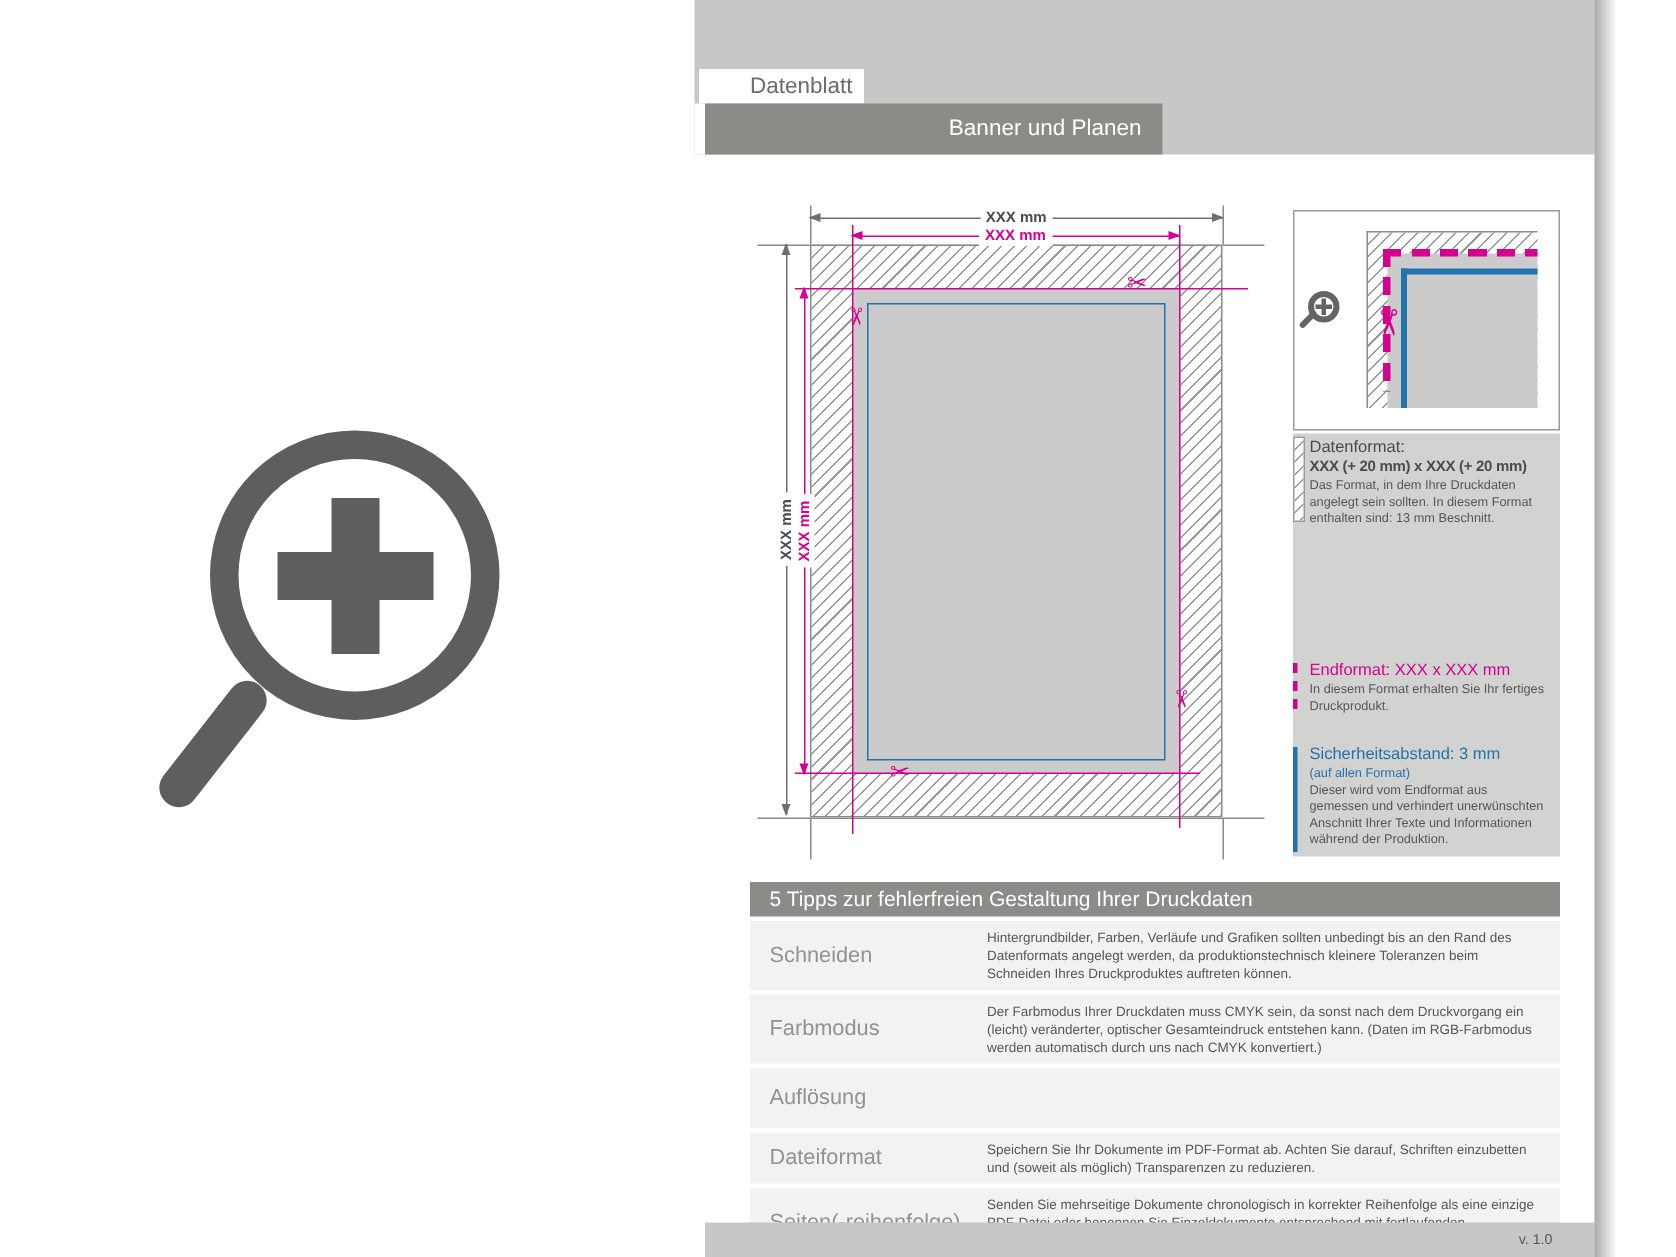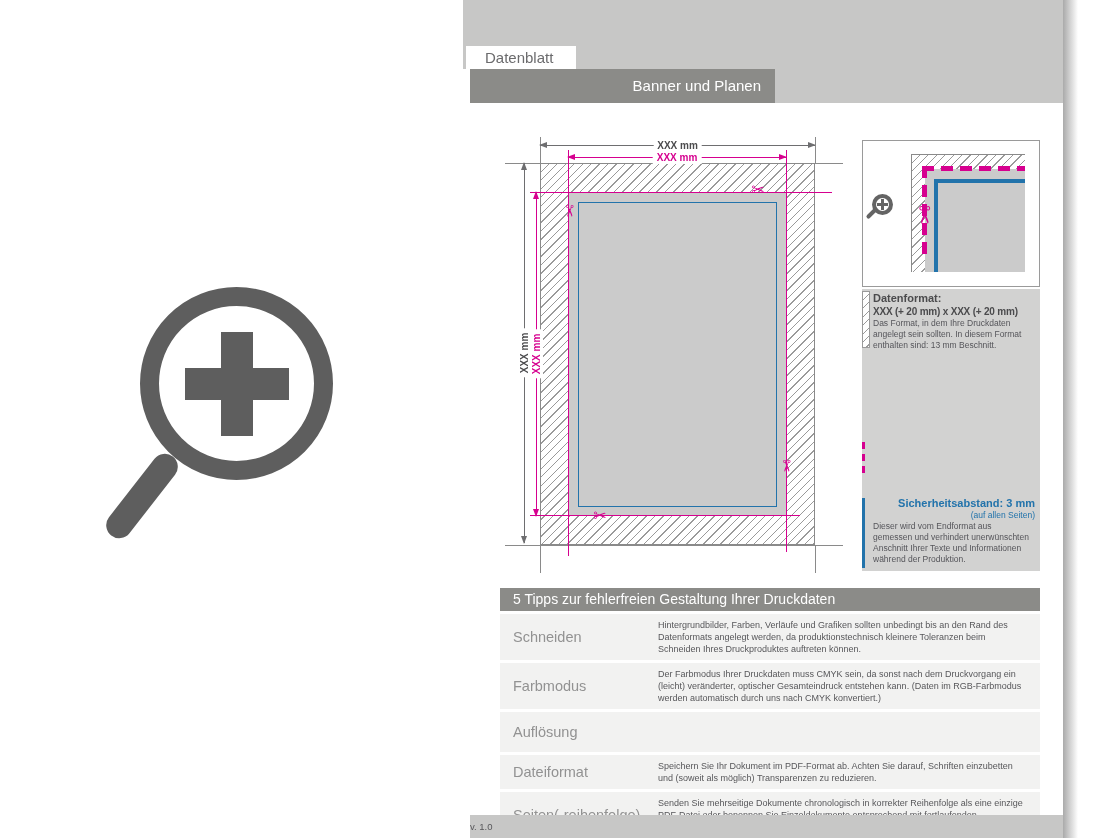--- a/index.html
+++ b/index.html
@@ -27,24 +27,24 @@
           padding:0 4px;font-size:10px;font-weight:bold;color:#4b4b4d;white-space:nowrap;line-height:12px;}
   .dlabel.mag{color:#d6008f;}
   .vlabel{position:absolute;top:50%;left:-6px;transform:translateY(-50%) rotate(180deg);
           writing-mode:vertical-rl;background:#fff;padding:4px 0;font-size:10px;font-weight:bold;
           color:#4b4b4d;white-space:nowrap;line-height:12px;}
   .vlabel.mag{color:#d6008f;}
   .scissor{position:absolute;color:#d6008f;font-size:16px;line-height:1;z-index:6;}
   .sc-h{transform:translate(-50%,-50%);}
   .sc-v{transform:translate(-50%,-50%) rotate(90deg);}
   
-  .sb-h{font-size:11px;font-weight:bold;color:#4b4b4d;line-height:13px;white-space:nowrap;}
+  .sb-h{font-size:11px;font-weight:normal;color:#4b4b4d;line-height:13px;white-space:nowrap;}
   .sb-h2{font-size:10px;font-weight:bold;color:#4b4b4d;line-height:13px;white-space:nowrap;letter-spacing:-0.2px;}
   .sb-p{font-size:8.5px;line-height:11px;color:#55555a;}
-  .sb-mag{color:#d6008f;} .sb-blu{color:#2273ab;text-align:right;}
+  .sb-mag{color:#d6008f;} .sb-blu{color:#2273ab;}
   
   .tiphead{background:#8b8b88;color:#fff;font-size:14px;line-height:23px;height:23px;padding-left:13px;}
   .tiprow{display:flex;align-items:center;background:#f2f2f1;margin-top:3px;}
   .tiplabel{width:158px;flex:0 0 158px;padding-left:13px;font-size:14.5px;color:#929292;box-sizing:border-box;}
   .tiptext{flex:1;padding:5px 10px 5px 0;font-size:9px;line-height:12px;color:#57575a;}
   .gbar{background:#5e5e5e;}
 </style>
 </head>
 <body>
 
@@ -55,21 +55,21 @@
     <div class="abs gbar" style="left:185px;top:368px;width:104px;height:32px;"></div>
     <div class="abs gbar" style="left:221px;top:332px;width:32px;height:104px;"></div>
     <div class="abs gbar" style="left:92px;top:483px;width:100px;height:26px;border-radius:13px;transform:rotate(-52deg);"></div>
   </div>
 
   <div class="abs" style="left:463px;top:0;width:600px;height:838px;background:#fff;">
 
     <div class="abs" style="left:0;top:0;width:600px;height:103px;background:#c7c7c6;"></div>
     <div class="abs" style="left:0;top:69px;width:7px;height:34px;background:#fff;"></div>
     <div class="abs" style="left:3px;top:46px;width:110px;height:23px;background:#fff;">
-      <span class="abs" style="left:19px;top:0;line-height:23px;font-size:15px;color:#6b6b6d;">Datenblatt</span>
+      <span class="abs" style="left:34px;top:0;line-height:23px;font-size:15px;color:#6b6b6d;">Datenblatt</span>
     </div>
     <div class="abs" style="left:7px;top:69px;width:305px;height:34px;background:#8b8b88;text-align:right;">
       <span style="display:inline-block;padding-right:14px;line-height:34px;font-size:15px;color:#fff;">Banner und Planen</span>
     </div>
 
     <div>
 
       <div class="abs extl" style="left:42px;top:163px;width:338px;height:1px;"></div>
       <div class="abs extl" style="left:42px;top:545px;width:338px;height:1px;"></div>
       <div class="abs extl" style="left:77px;top:137px;width:1px;height:26px;"></div>
@@ -138,51 +138,55 @@
 
     <div class="abs" style="left:399px;top:289px;width:178px;height:282px;background:#d2d2d1;">
       <div class="abs hatch" style="left:0;top:2px;width:8px;height:57px;border:1px solid #9a9a9a;box-sizing:border-box;"></div>
       <div class="abs" style="left:11px;top:3px;width:162px;">
         <div class="sb-h">Datenformat:</div>
         <div class="sb-h2">XXX (+ 20 mm) x XXX (+ 20 mm)</div>
         <div class="sb-p" style="width:152px;">Das Format, in dem Ihre Druckdaten angelegt sein sollten. In diesem Format enthalten sind: 13 mm Beschnitt.</div>
       </div>
 
       <div class="abs" style="left:0;top:153px;width:3px;height:36px;background:repeating-linear-gradient(to bottom,#d6008f 0 7px,rgba(0,0,0,0) 7px 12px);"></div>
+      <div class="abs" style="left:11px;top:152px;width:162px;">
+        <div class="sb-h sb-mag">Endformat: XXX x XXX mm</div>
+        <div class="sb-p" style="width:158px;">In diesem Format erhalten Sie Ihr fertiges Druckprodukt.</div>
+      </div>
 
       <div class="abs" style="left:0;top:209px;width:3px;height:70px;background:#2273ab;"></div>
       <div class="abs" style="left:11px;top:208px;width:162px;">
         <div class="sb-h sb-blu">Sicherheitsabstand: 3 mm</div>
-        <div class="sb-p sb-blu">(auf allen Seiten)</div>
+        <div class="sb-p sb-blu">(auf allen Format)</div>
         <div class="sb-p" style="width:158px;">Dieser wird vom Endformat aus gemessen und verhindert unerwünschten Anschnitt Ihrer Texte und Informationen während der Produktion.</div>
       </div>
     </div>
 
     <div class="abs" style="left:37px;top:588px;width:540px;">
       <div class="tiphead">5 Tipps zur fehlerfreien Gestaltung Ihrer Druckdaten</div>
       <div class="tiprow" style="min-height:46px;">
         <div class="tiplabel">Schneiden</div>
         <div class="tiptext">Hintergrundbilder, Farben, Verläufe und Grafiken sollten unbedingt bis an den Rand des Datenformats angelegt werden, da produktionstechnisch kleinere Toleranzen beim Schneiden Ihres Druckproduktes auftreten können.</div>
       </div>
       <div class="tiprow" style="min-height:41px;">
         <div class="tiplabel">Farbmodus</div>
         <div class="tiptext">Der Farbmodus Ihrer Druckdaten muss CMYK sein, da sonst nach dem Druckvorgang ein (leicht) veränderter, optischer Gesamteindruck entstehen kann. (Daten im RGB-Farbmodus werden automatisch durch uns nach CMYK konvertiert.)</div>
       </div>
       <div class="tiprow" style="min-height:40px;">
         <div class="tiplabel">Auflösung</div>
       </div>
       <div class="tiprow" style="min-height:28px;">
         <div class="tiplabel">Dateiformat</div>
-        <div class="tiptext">Speichern Sie Ihr Dokument im PDF-Format ab. Achten Sie darauf, Schriften einzubetten und (soweit als möglich) Transparenzen zu reduzieren.</div>
+        <div class="tiptext">Speichern Sie Ihr Dokumente im PDF-Format ab. Achten Sie darauf, Schriften einzubetten und (soweit als möglich) Transparenzen zu reduzieren.</div>
       </div>
       <div class="tiprow" style="min-height:30px;">
         <div class="tiplabel">Seiten(-reihenfolge)</div>
         <div class="tiptext">Senden Sie mehrseitige Dokumente chronologisch in korrekter Reihenfolge als eine einzige PDF-Datei oder benennen Sie Einzeldokumente entsprechend mit fortlaufenden Seitennummern.</div>
       </div>
     </div>
 
-    <div class="abs" style="left:7px;top:815px;width:593px;height:23px;background:#c7c7c6;">
+    <div class="abs" style="left:7px;top:815px;width:593px;height:23px;background:#c7c7c6;text-align:right;">
       <span style="display:inline-block;padding-right:28px;line-height:23px;font-size:9.5px;color:#57575a;">v. 1.0</span>
     </div>
   </div>
 
   <div class="abs" style="left:1063px;top:0;width:15px;height:838px;background:linear-gradient(to right,rgba(100,100,100,0.55),rgba(255,255,255,0));"></div>
 </div>
 
 </body></html>

